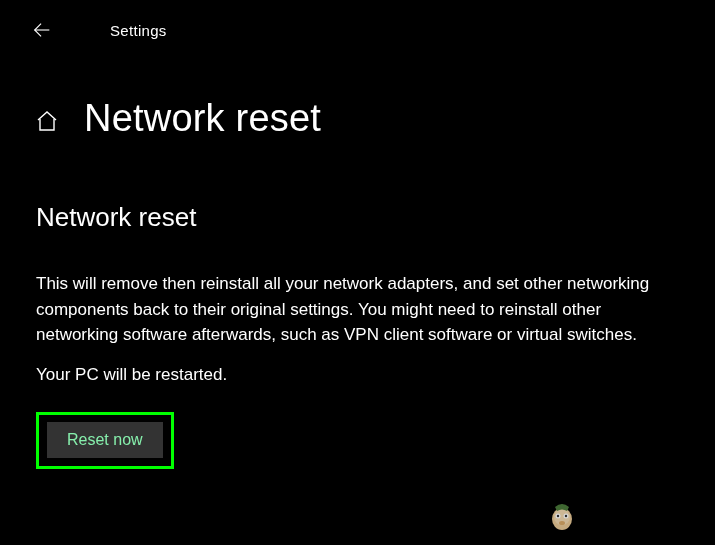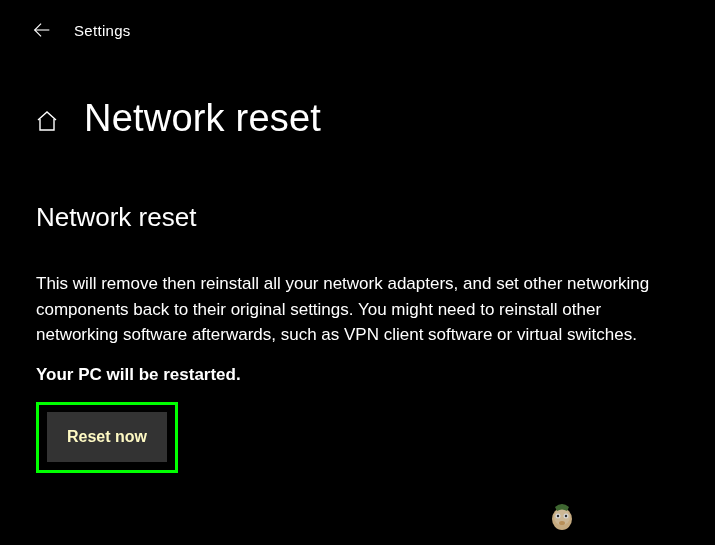--- a/index.html
+++ b/index.html
@@ -13,21 +13,21 @@
       background: #000000;
       color: #ffffff;
       font-family: "Segoe UI", -apple-system, sans-serif;
       overflow: hidden;
       position: relative;
     }
     .top-bar {
       display: flex;
       align-items: center;
       padding: 18px 0 0 30px;
-      gap: 20px;
+      gap: 56px;
     }
     .back-arrow {
       width: 24px;
       height: 24px;
       display: flex;
       align-items: center;
       justify-content: center;
       cursor: pointer;
     }
     .app-title {
@@ -66,38 +66,37 @@
     .description {
       font-size: 17px;
       line-height: 1.5;
       font-weight: 400;
       margin-bottom: 15px;
       max-width: 630px;
     }
     .restart-note {
       font-size: 17px;
       line-height: 1.4;
-      font-weight: 700;
-      margin-bottom: 16px;
+      font-weight: 400;
+      margin-bottom: 26px;
     }
     .highlight-box {
       display: inline-block;
       border: 3px solid #00ff00;
       padding: 7px 8px 8px 8px;
     }
     .reset-button {
       background: #333333;
-      color: #fef9c3;
+      color: #86efac;
       border: none;
-      padding: 16px 20px;
+      padding: 9px 20px;
       font-size: 16px;
       font-family: inherit;
       cursor: pointer;
       display: inline-block;
-      font-weight: bold;
     }
     .watermark {
       position: absolute;
       bottom: 6px;
       right: 136px;
       opacity: 0.85;
     }
   </style>
 </head>
 <body>

